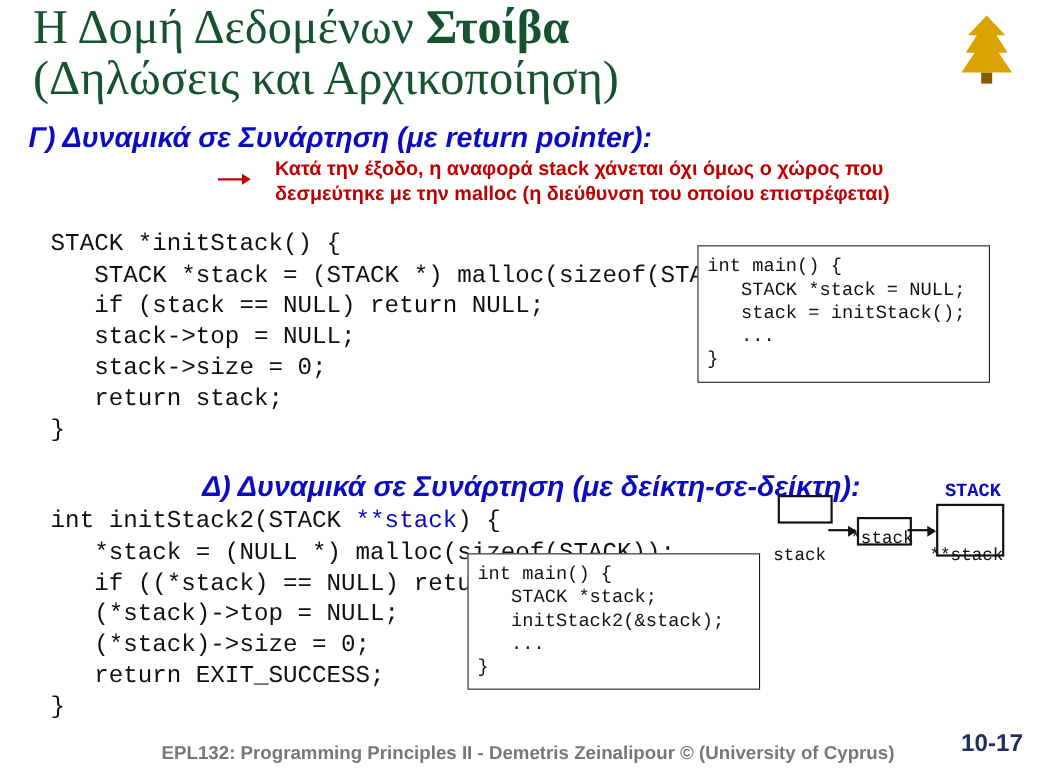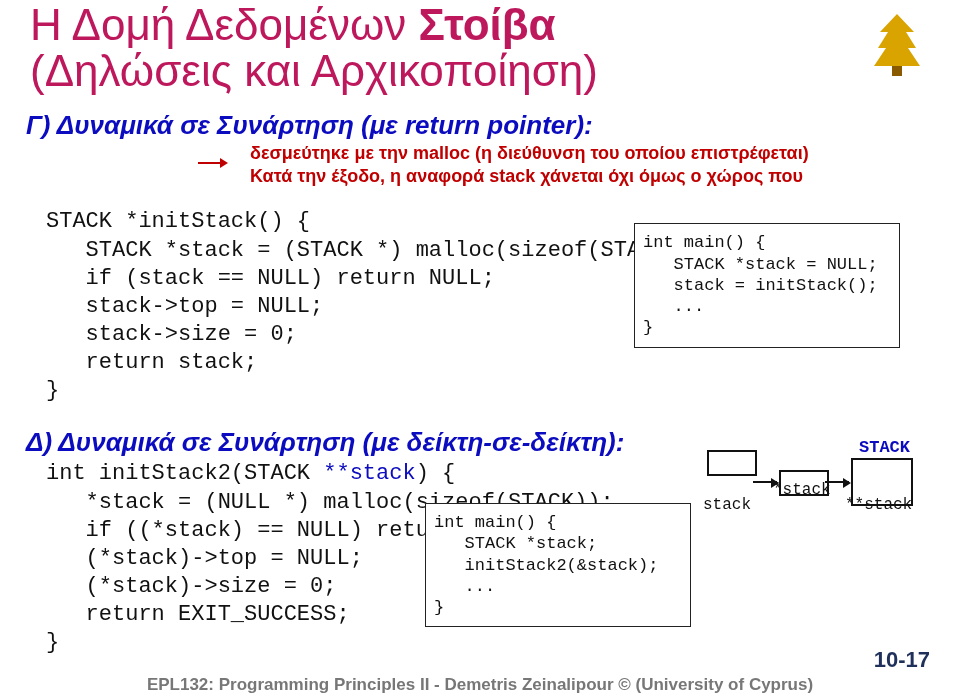--- a/index.html
+++ b/index.html
@@ -11,24 +11,25 @@
     height: 699px;
     overflow: hidden;
     position: relative;
   }
   .title-wrap {
     padding: 2px 20px 0 30px;
     position: absolute;
     top: 0; left: 0; right: 0;
   }
   .title {
-    color: #be185d;
+    color: #14532d;
     font-size: 44px;
     line-height: 1.05;
     font-weight: 400;
+    font-family: Liberation Serif, serif;
   }
   .title .bold { font-weight: 700; }
   .logo {
     position: absolute;
     top: 10px; right: 28px;
     width: 70px; height: 70px;
   }
   .content {
     position: absolute;
     top: 110px;
@@ -51,21 +52,21 @@
     margin-bottom: 2px;
   }
   .code {
     font-family: "Courier New", monospace;
     font-size: 22px;
     color: #111;
     line-height: 1.28;
     white-space: pre;
     margin-left: 26px;
   }
-  .ds { margin-top: 6px; }
+  .ds { margin-top: 6px; text-align: center; }
   .rel { position: relative; }
   .usage-box {
     position: absolute;
     border: 1.5px solid #222;
     background: #fff;
     font-family: "Courier New", monospace;
     font-size: 17px;
     line-height: 1.25;
     padding: 8px 8px;
     color: #111;
@@ -87,21 +88,21 @@
     position: absolute;
     bottom: 4px;
     width: 100%;
     text-align: center;
     color: #777;
     font-size: 17px;
     font-weight: bold;
   }
   .page-num {
     position: absolute;
-    bottom: 26px;
+    bottom: 10px;
     right: 30px;
     color: #1f305a;
     font-size: 22px;
     font-weight: 700;
   }
   .red-arrow {
     position: absolute;
     left: 198px;
     top: 156px;
     width: 30px;
@@ -123,22 +124,22 @@
   <svg viewBox="0 0 70 70">
     <rect x="0" y="0" width="70" height="70" fill="none"></rect>
     <path d="M35 4 L52 22 L44 22 L54 38 L46 38 L58 56 L12 56 L24 38 L16 38 L26 22 L18 22 Z" fill="#d9a300"></path>
     <rect x="30" y="56" width="10" height="10" fill="#8a5a00"></rect>
   </svg>
 </div>
 
 <div class="content">
 
   <div class="section-head">Γ) Δυναμικά σε Συνάρτηση (με return pointer):</div>
+  <div class="sub-note">Κατά την έξοδο, η αναφορά stack χάνεται όχι όμως ο χώρος που</div>
   <div class="sub-note">δεσμεύτηκε με την malloc (η διεύθυνση του οποίου επιστρέφεται)</div>
-  <div class="sub-note">Κατά την έξοδο, η αναφορά stack χάνεται όχι όμως ο χώρος που</div>
 
   <div class="rel">
     <pre class="code strong">STACK *initStack() {
    STACK *stack = (STACK *) malloc(sizeof(STACK));
    if (stack == NULL) return NULL;
    stack-&gt;top = NULL;
    stack-&gt;size = 0;
    return stack;
 }</pre>
     <pre class="usage-box usage1">int main() {

